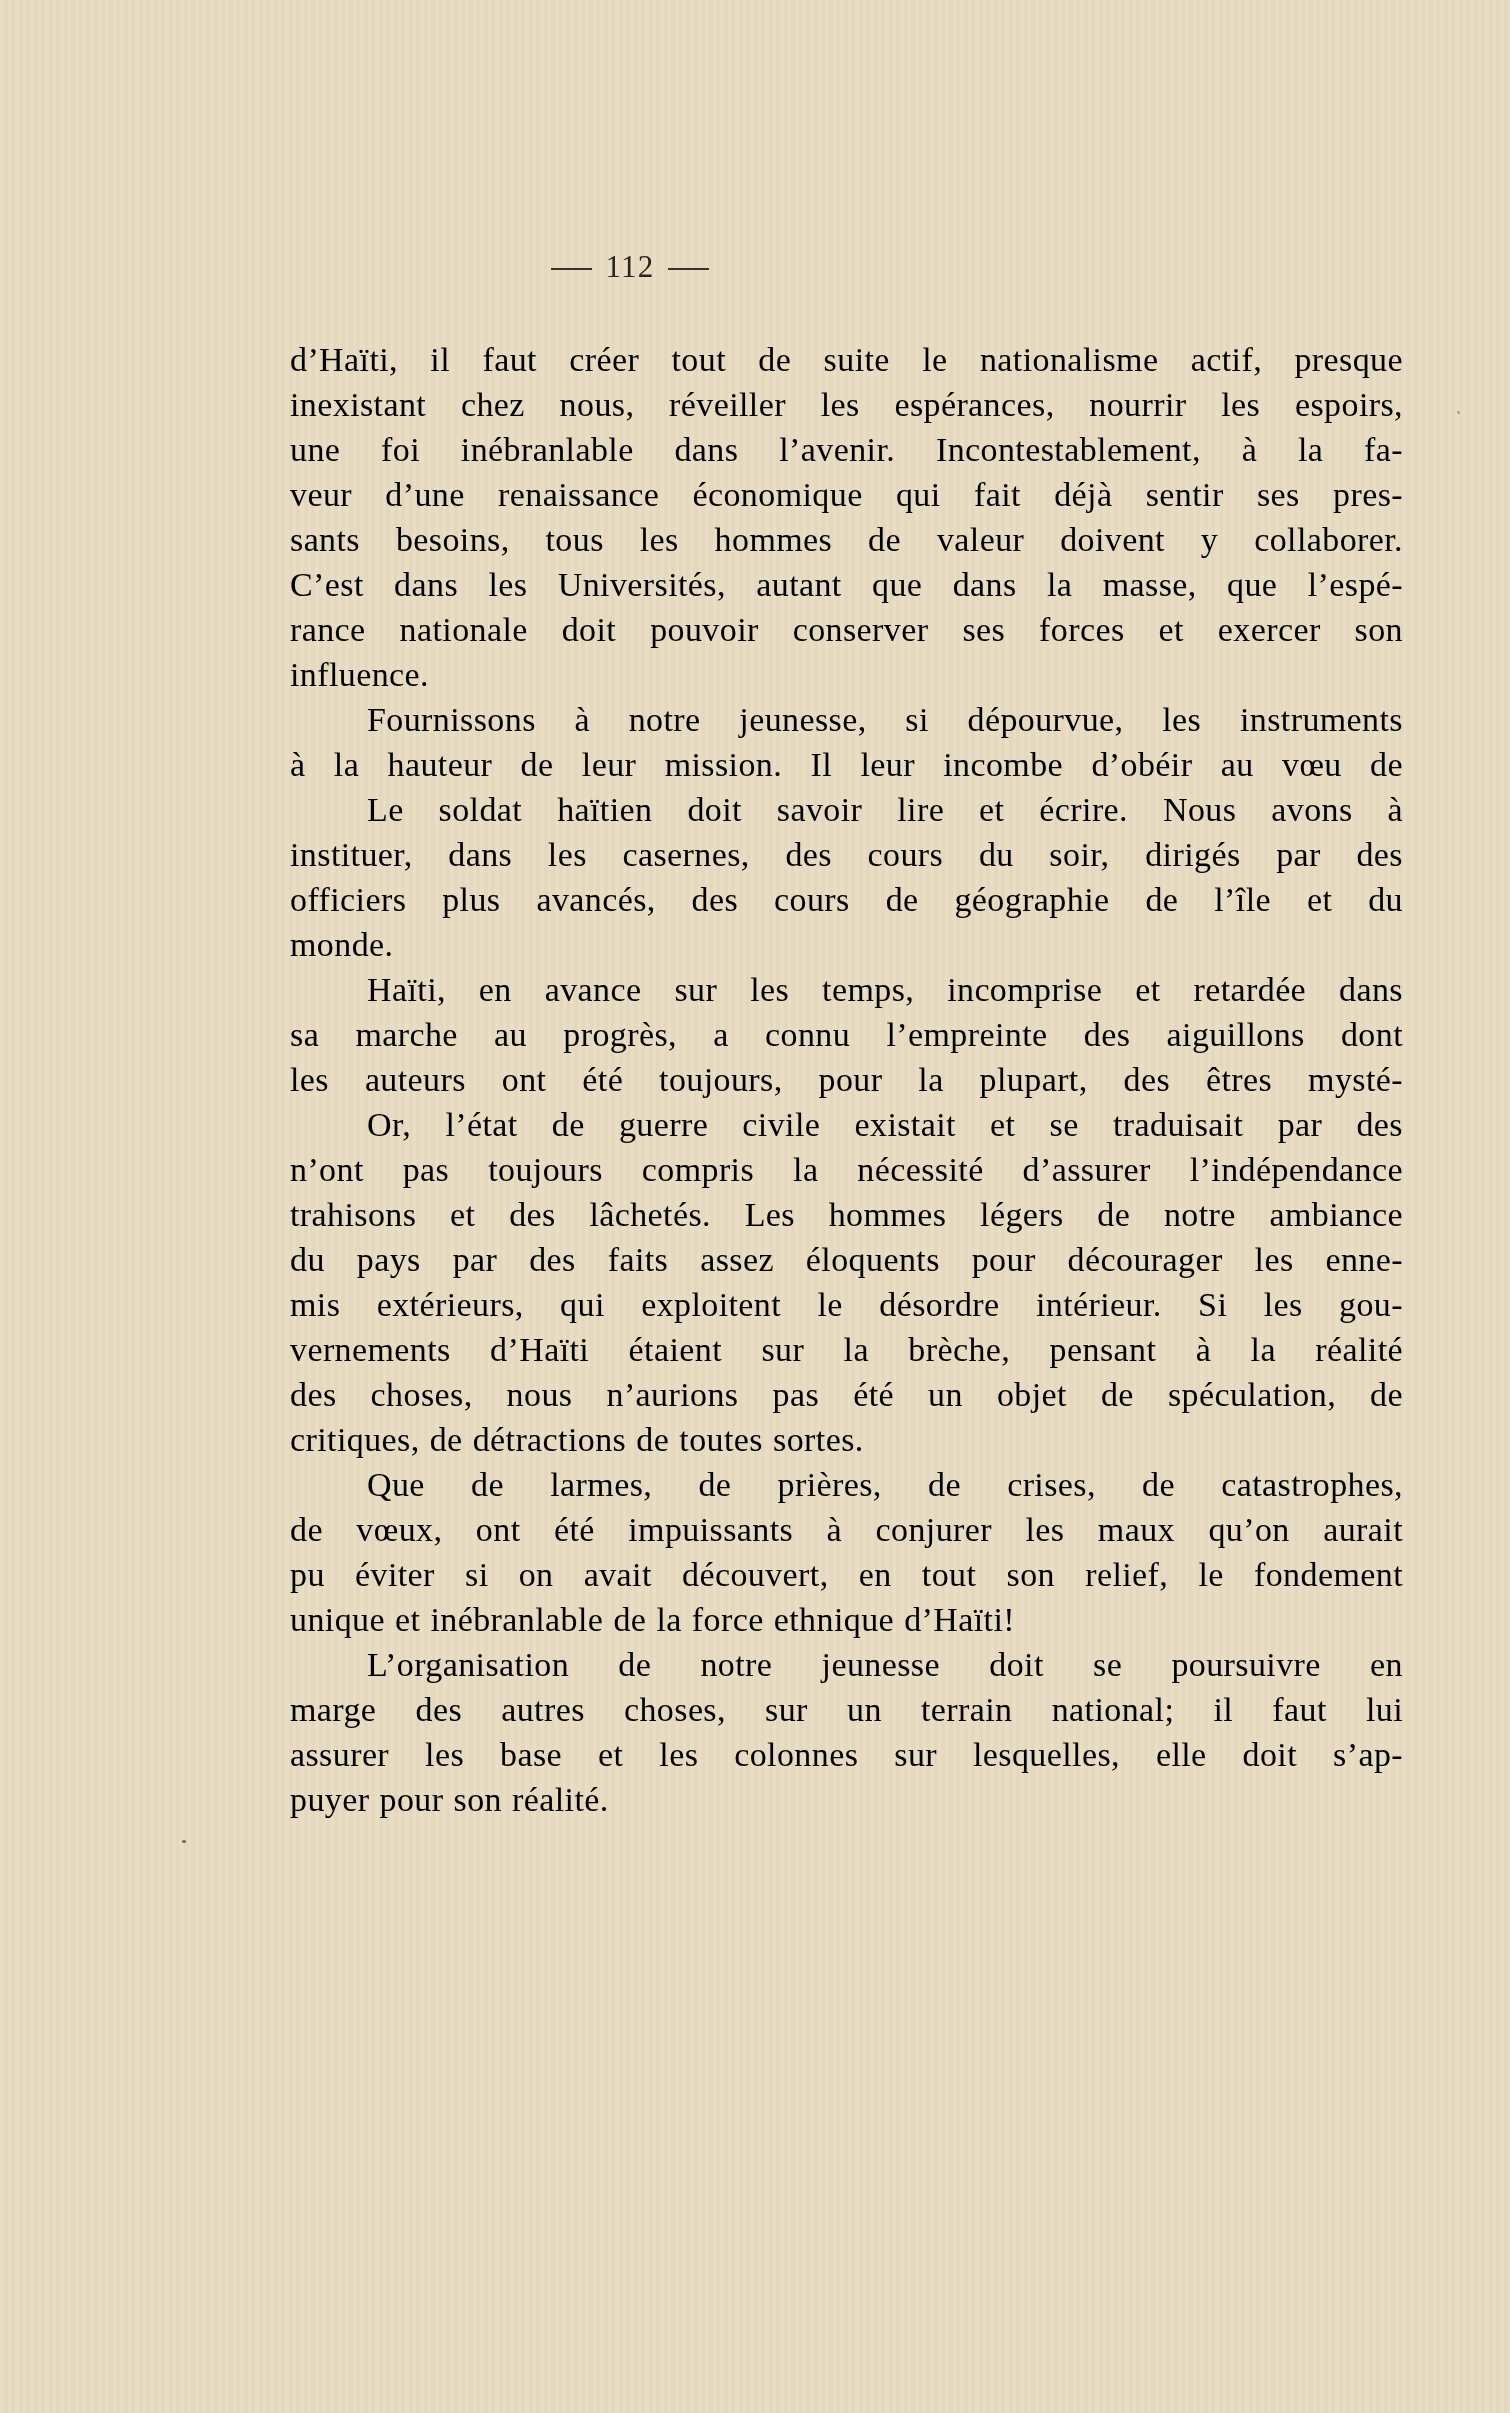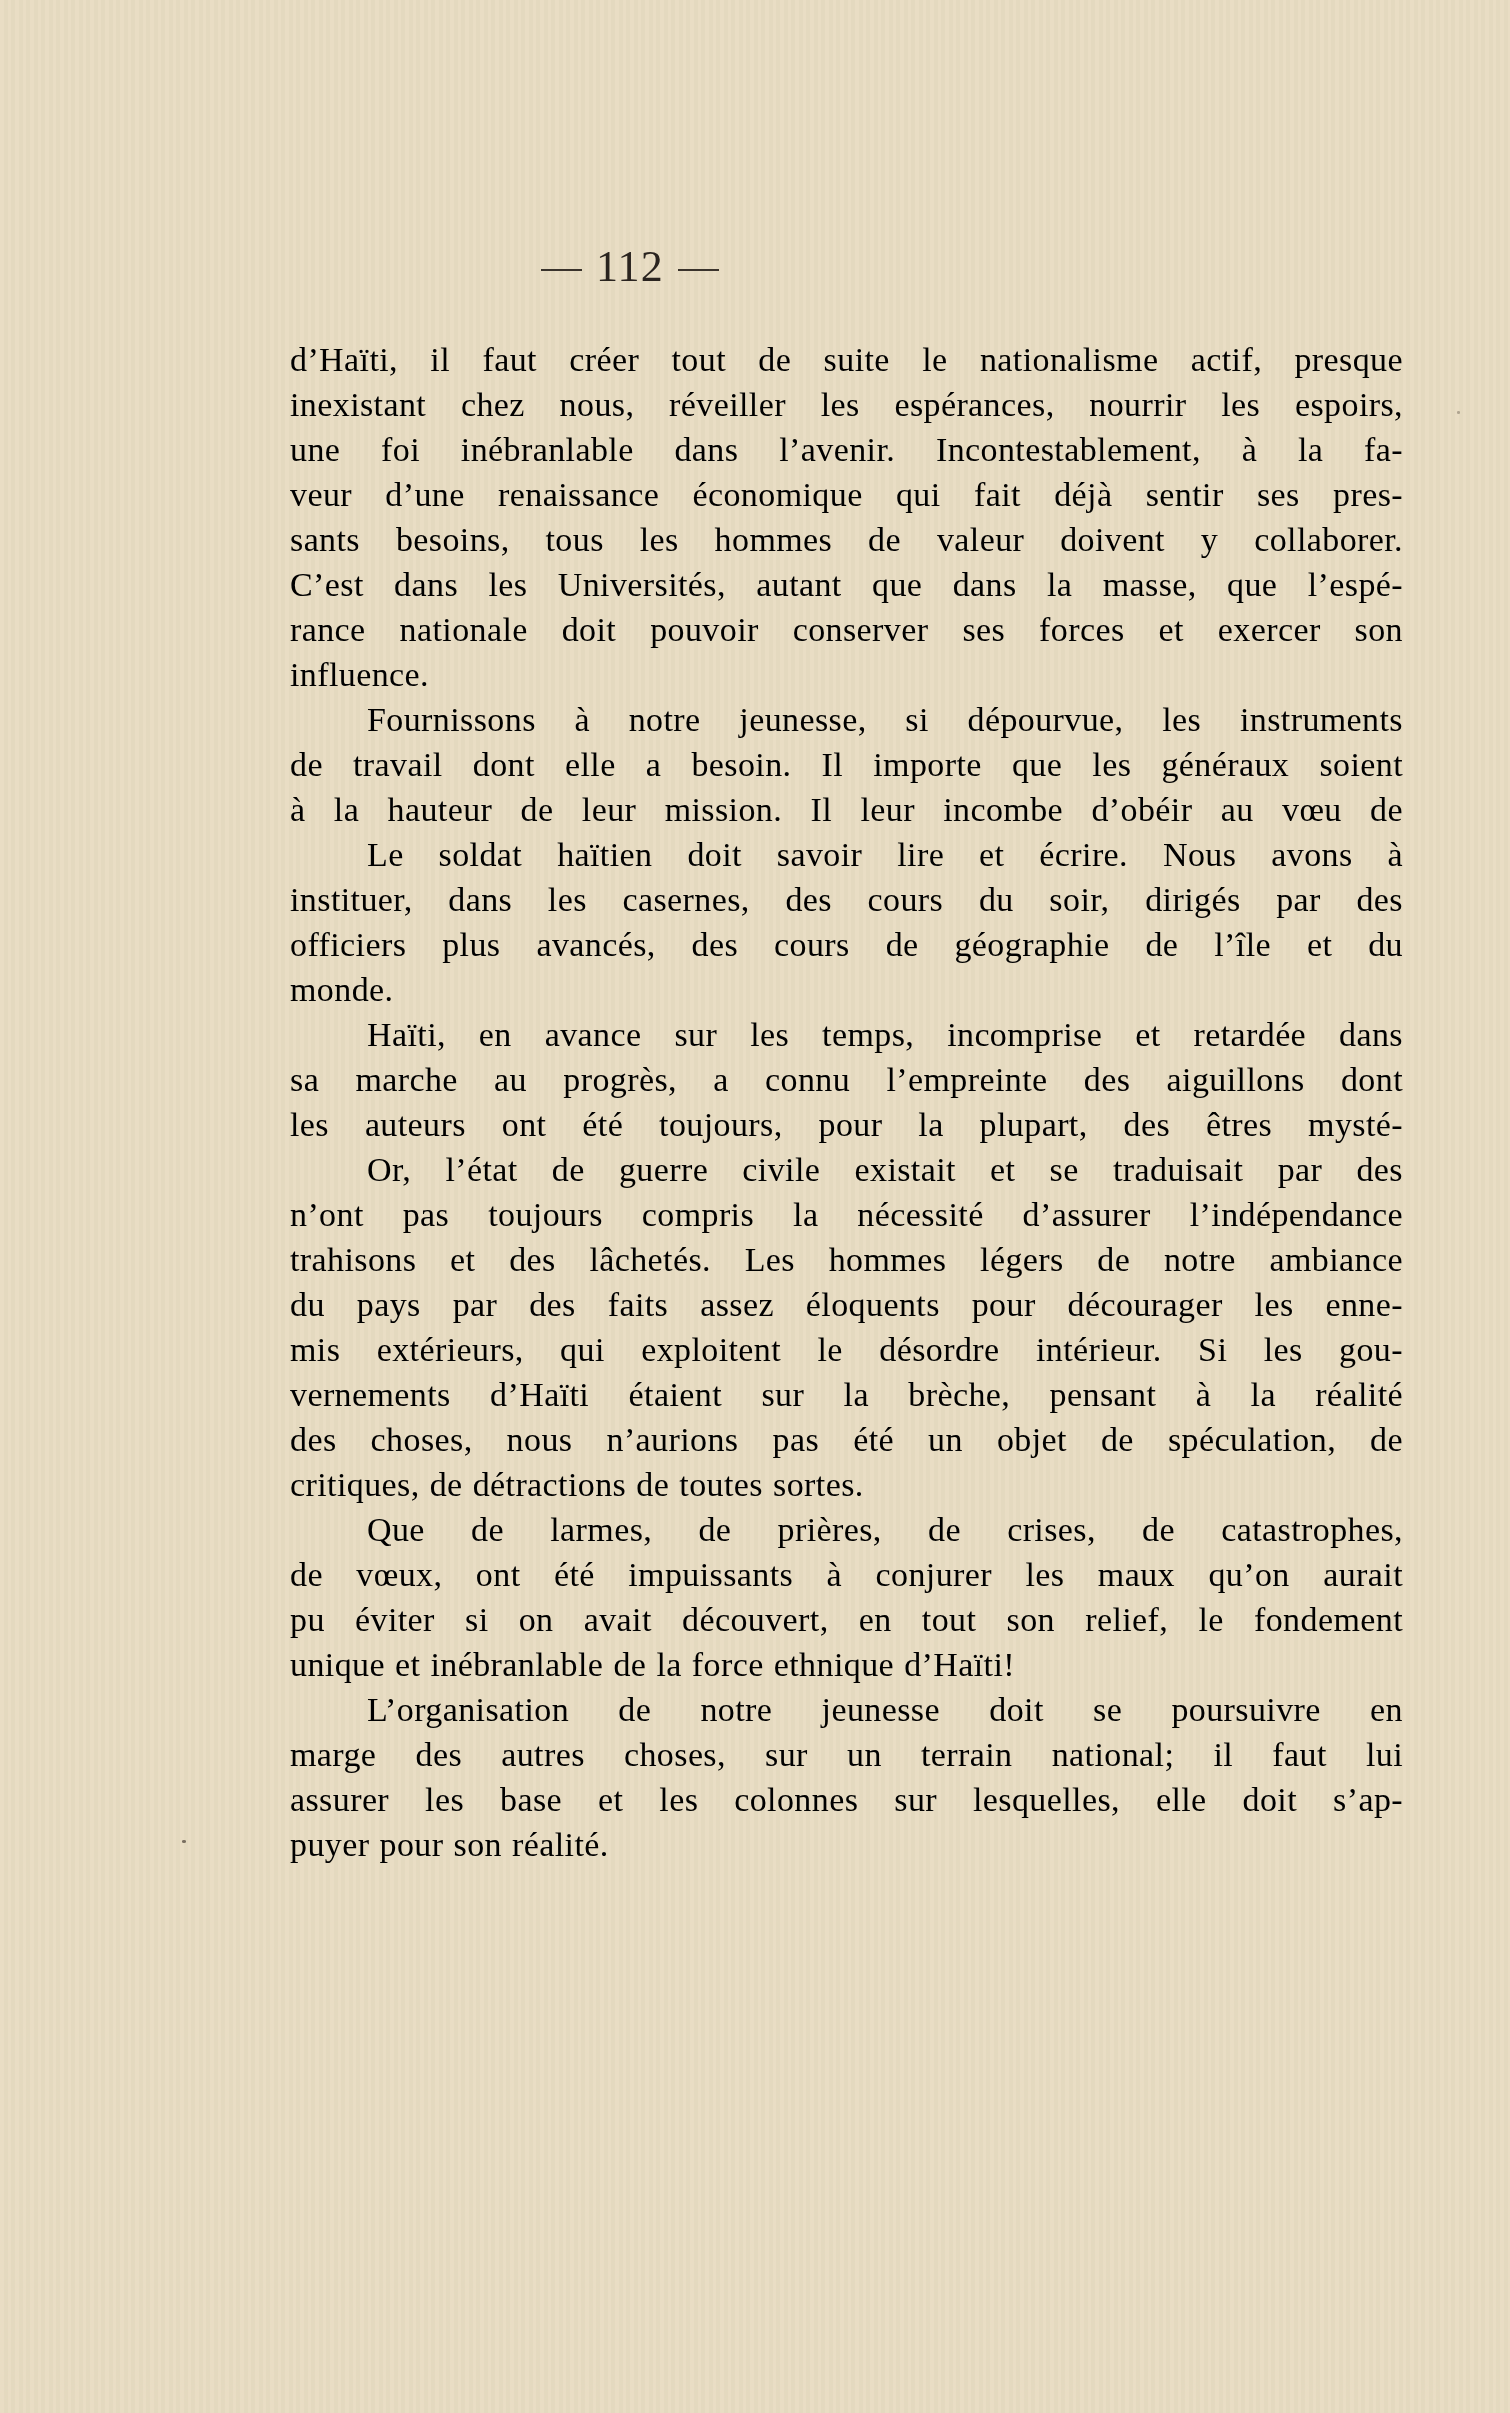--- a/index.html
+++ b/index.html
@@ -23,21 +23,21 @@
       top: 0;
       width: 1511px;
       height: 2413px;
     }
     .page-number {
       position: absolute;
       top: 244px;
       left: 0;
       width: 1260px;
       text-align: center;
-      font-size: 44px;
+      font-size: 31px;
       line-height: 45px;
       letter-spacing: 1.2px;
       font-family: "Liberation Serif", "DejaVu Serif", serif;
       color: #2a241f;
     }
     .page-number .dash {
       display: inline-block;
       width: 41px;
       height: 1.9px;
       background: #3a332c;
@@ -101,21 +101,20 @@
       <span class="line">une foi inébranlable dans l’avenir. Incontestablement, à la fa-</span>
       <span class="line">veur d’une renaissance économique qui fait déjà sentir ses pres-</span>
       <span class="line">sants besoins, tous les hommes de valeur doivent y collaborer.</span>
       <span class="line">C’est dans les Universités, autant que dans la masse, que l’espé-</span>
       <span class="line">rance nationale doit pouvoir conserver ses forces et exercer son</span>
       <span class="line last">influence.</span>
     </div>
 
     <div class="para">
       <span class="line" style="padding-left:77px;">Fournissons à notre jeunesse, si dépourvue, les instruments</span>
-      <span class="line">de travail dont elle a besoin. Il importe que les généraux soient</span>
       <span class="line">à la hauteur de leur mission. Il leur incombe d’obéir au vœu de</span>
     </div>
 
     <div class="para">
       <span class="line" style="padding-left:77px;">Le soldat haïtien doit savoir lire et écrire. Nous avons à</span>
       <span class="line">instituer, dans les casernes, des cours du soir, dirigés par des</span>
       <span class="line">officiers plus avancés, des cours de géographie de l’île et du</span>
       <span class="line last">monde.</span>
     </div>
 

